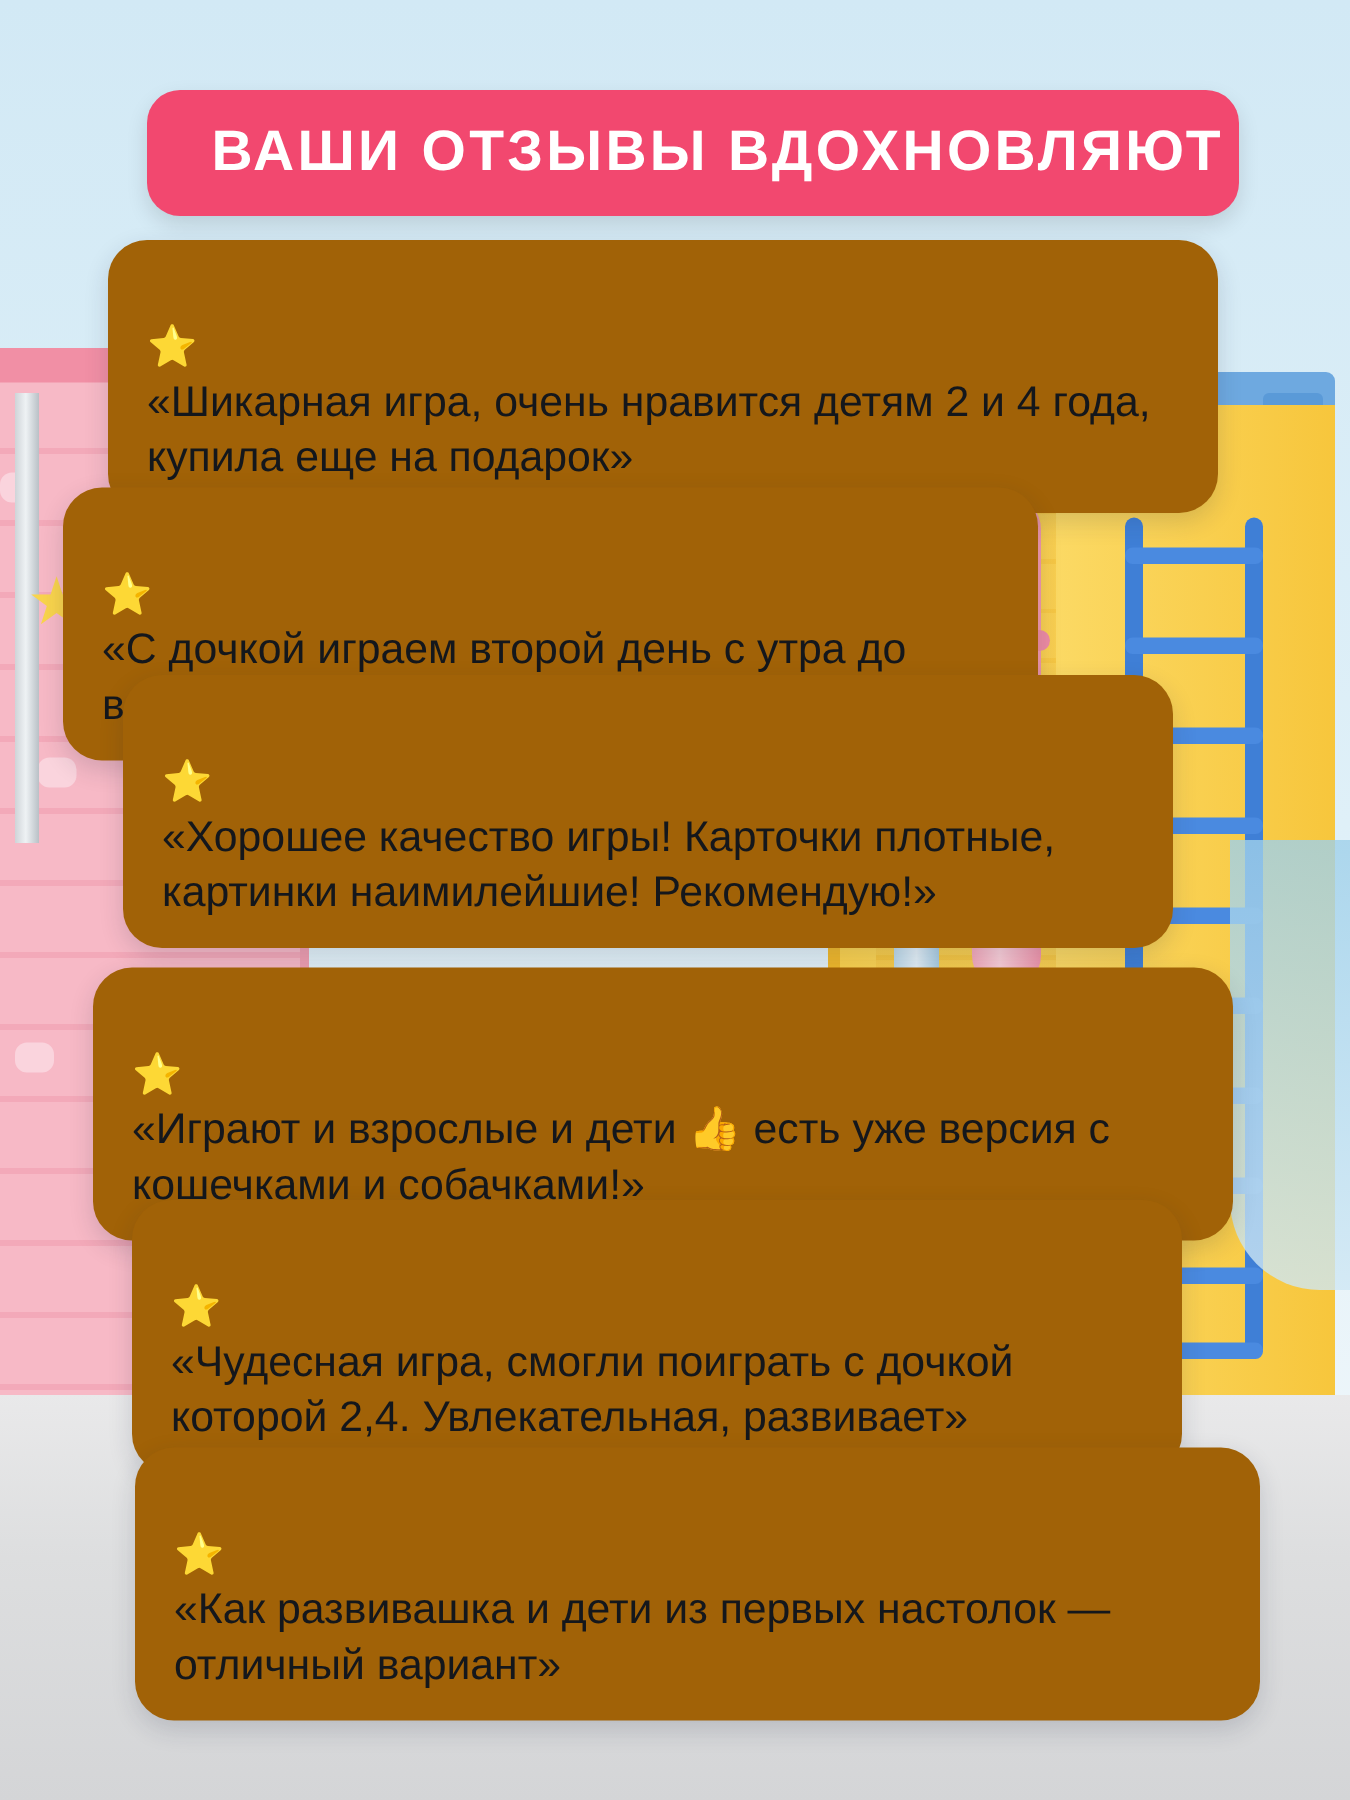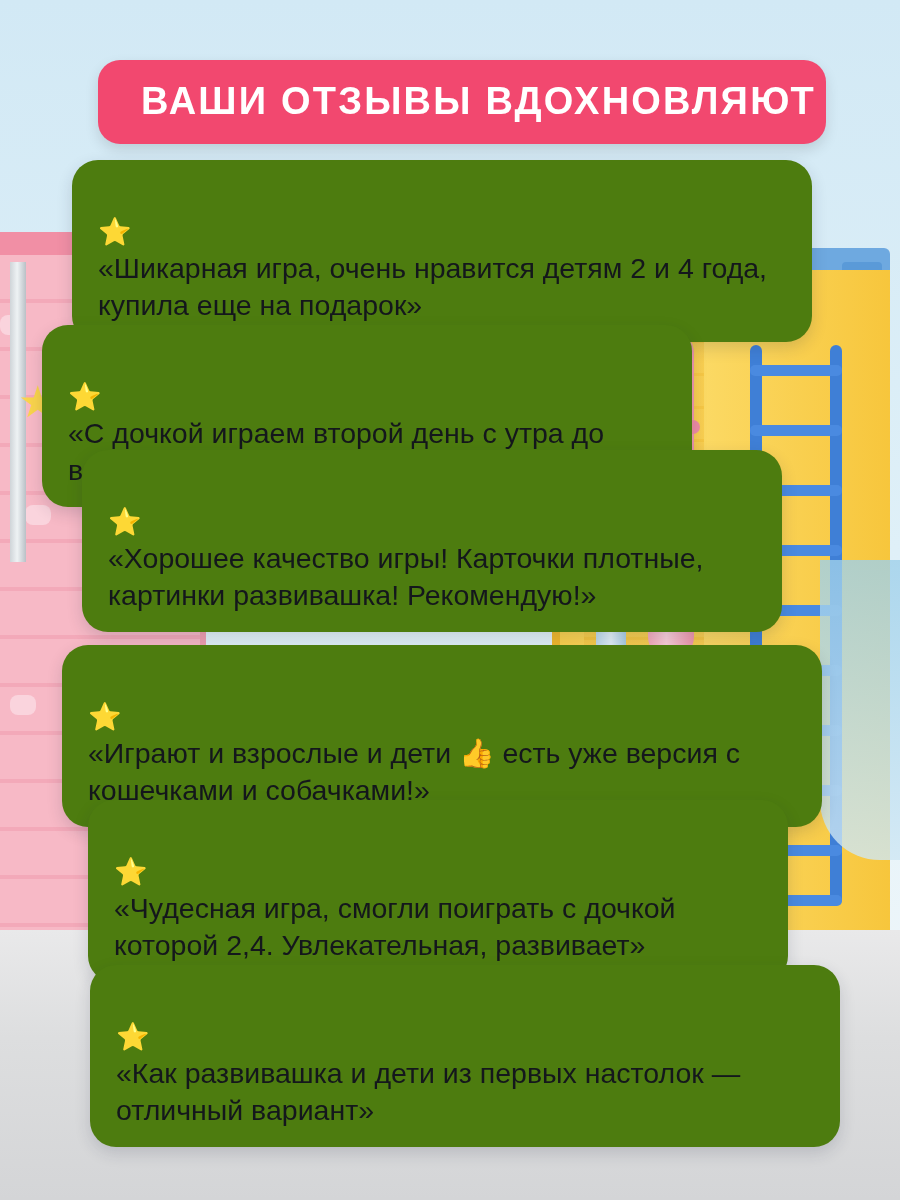--- a/index.html
+++ b/index.html
@@ -187,21 +187,21 @@
 
   .reviews {
     position: absolute;
     left: 0;
     top: 150px;
     width: 900px;
   }
 
   .review {
     position: absolute;
-    background: #4d7c0f;
+    background: #a16207;
     border-radius: 26px;
     box-shadow: 0 6px 16px rgba(30,40,60,.16);
     box-sizing: border-box;
     padding: 16px 26px 18px 26px;
   }
   .review-text {
     font-size: 28.5px;
     line-height: 1.30;
     color: #14171c;
     white-space: pre-line;
@@ -294,21 +294,21 @@
       <div class="review r1">
         <div class="review-text">
           <span class="star">⭐</span>
           <span>«С дочкой играем второй день с утра до вечера»</span>
         </div>
       </div>
 
       <div class="review r2">
         <div class="review-text">
           <span class="star">⭐</span>
-          <span>«Хорошее качество игры! Карточки плотные, картинки развивашка! Рекомендую!»</span>
+          <span>«Хорошее качество игры! Карточки плотные, картинки наимилейшие! Рекомендую!»</span>
         </div>
       </div>
 
       <div class="review r3">
         <div class="review-text">
           <span class="star">⭐</span>
           <span>«Играют и взрослые и дети 👍 есть уже версия с кошечками и собачками!»</span>
         </div>
       </div>
 

